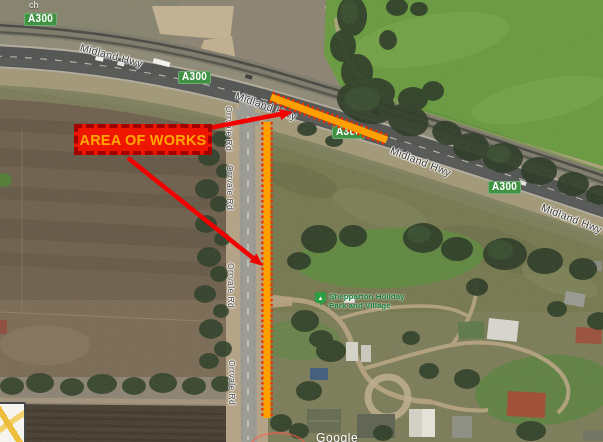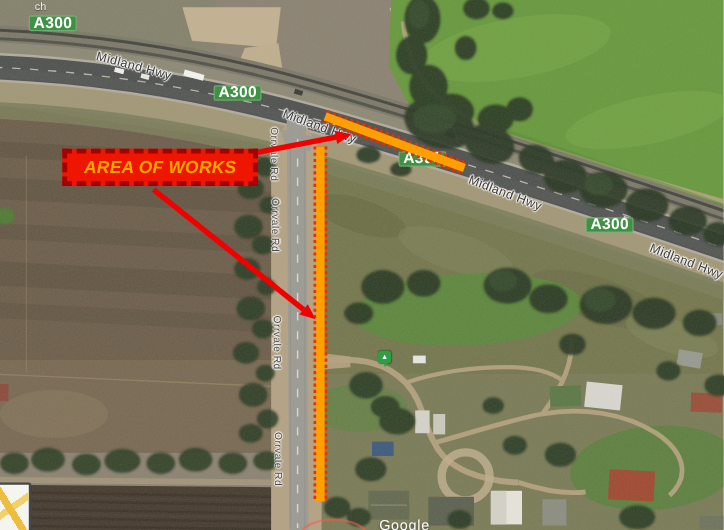--- a/index.html
+++ b/index.html
@@ -9,21 +9,21 @@
   }
   .stage svg{position:absolute;left:0;top:0;}
   .map-layer{z-index:1;}
   .label-layer{position:absolute;inset:0;z-index:2;pointer-events:none;}
   .anno-layer{z-index:3;pointer-events:none;}
   .callout-layer{position:absolute;inset:0;z-index:4;pointer-events:none;}
 
   
   .shield{
     position:absolute;background:#3f9243;color:#ffffff;
-    font-size:13px;font-weight:bold;letter-spacing:.3px;
+    font-size:10px;font-weight:bold;letter-spacing:.3px;
     padding:1px 3px 2px 3px;border-radius:2px;line-height:8px;
     border:1px solid rgba(255,255,255,.25);
   }
   
   .hwy-label{
     position:absolute;font-size:10.5px;color:#3b3b3b;letter-spacing:.4px;
     white-space:nowrap;transform-origin:left top;
     text-shadow:-1px 0 1px #fff,1px 0 1px #fff,0 -1px 1px #fff,0 1px 1px #fff;
   }
   
@@ -65,24 +65,24 @@
     pointer-events:auto;
   }
   .inset-roads{
     position:absolute;inset:0;
     background-image:
       linear-gradient(58deg, transparent 0 46%, #edbd3e 46% 58%, transparent 58%),
       linear-gradient(145deg, transparent 0 40%, #f3d06a 40% 50%, transparent 50%);
   }
   
   .callout{
-    position:absolute;left:52px;top:124px;width:163px;height:31px;box-sizing:border-box;
+    position:absolute;left:74px;top:124px;width:138px;height:31px;box-sizing:border-box;
     background:#ee1600;border:4px dashed #a30000;
     display:flex;align-items:center;justify-content:center;
-    font-size:14.5px;font-weight:bold;color:#ffa600;letter-spacing:.2px;white-space:nowrap;font-style:italic;
+    font-size:14.5px;font-weight:bold;color:#ffa600;letter-spacing:.2px;white-space:nowrap;
   }
 </style>
 </head>
 <body>
 
 <div class="stage">
 
   <svg class="map-layer" width="603" height="442" viewBox="0 0 603 442">
     <defs>
       <filter id="soft">
@@ -314,20 +314,24 @@
 
     <div class="rd-label" style="left:224px;top:106px;">Orrvale Rd</div>
     <div class="rd-label" style="left:225px;top:165px;">Orrvale Rd</div>
     <div class="rd-label" style="left:226px;top:263px;">Orrvale Rd</div>
     <div class="rd-label" style="left:227px;top:360px;">Orrvale Rd</div>
 
     <div class="poi">
       <div class="poi-pin">
           <span>▲</span>
         </div>
+      <div class="poi-text">
+        <div>Shepparton Holiday</div>
+        <div>Park and Village</div>
+      </div>
     </div>
 
     <div class="watermark">Google</div>
     <div class="corner-label">ch</div>
 
     <div class="inset">
       <div class="inset-roads"></div>
 
     </div>
   </div>

